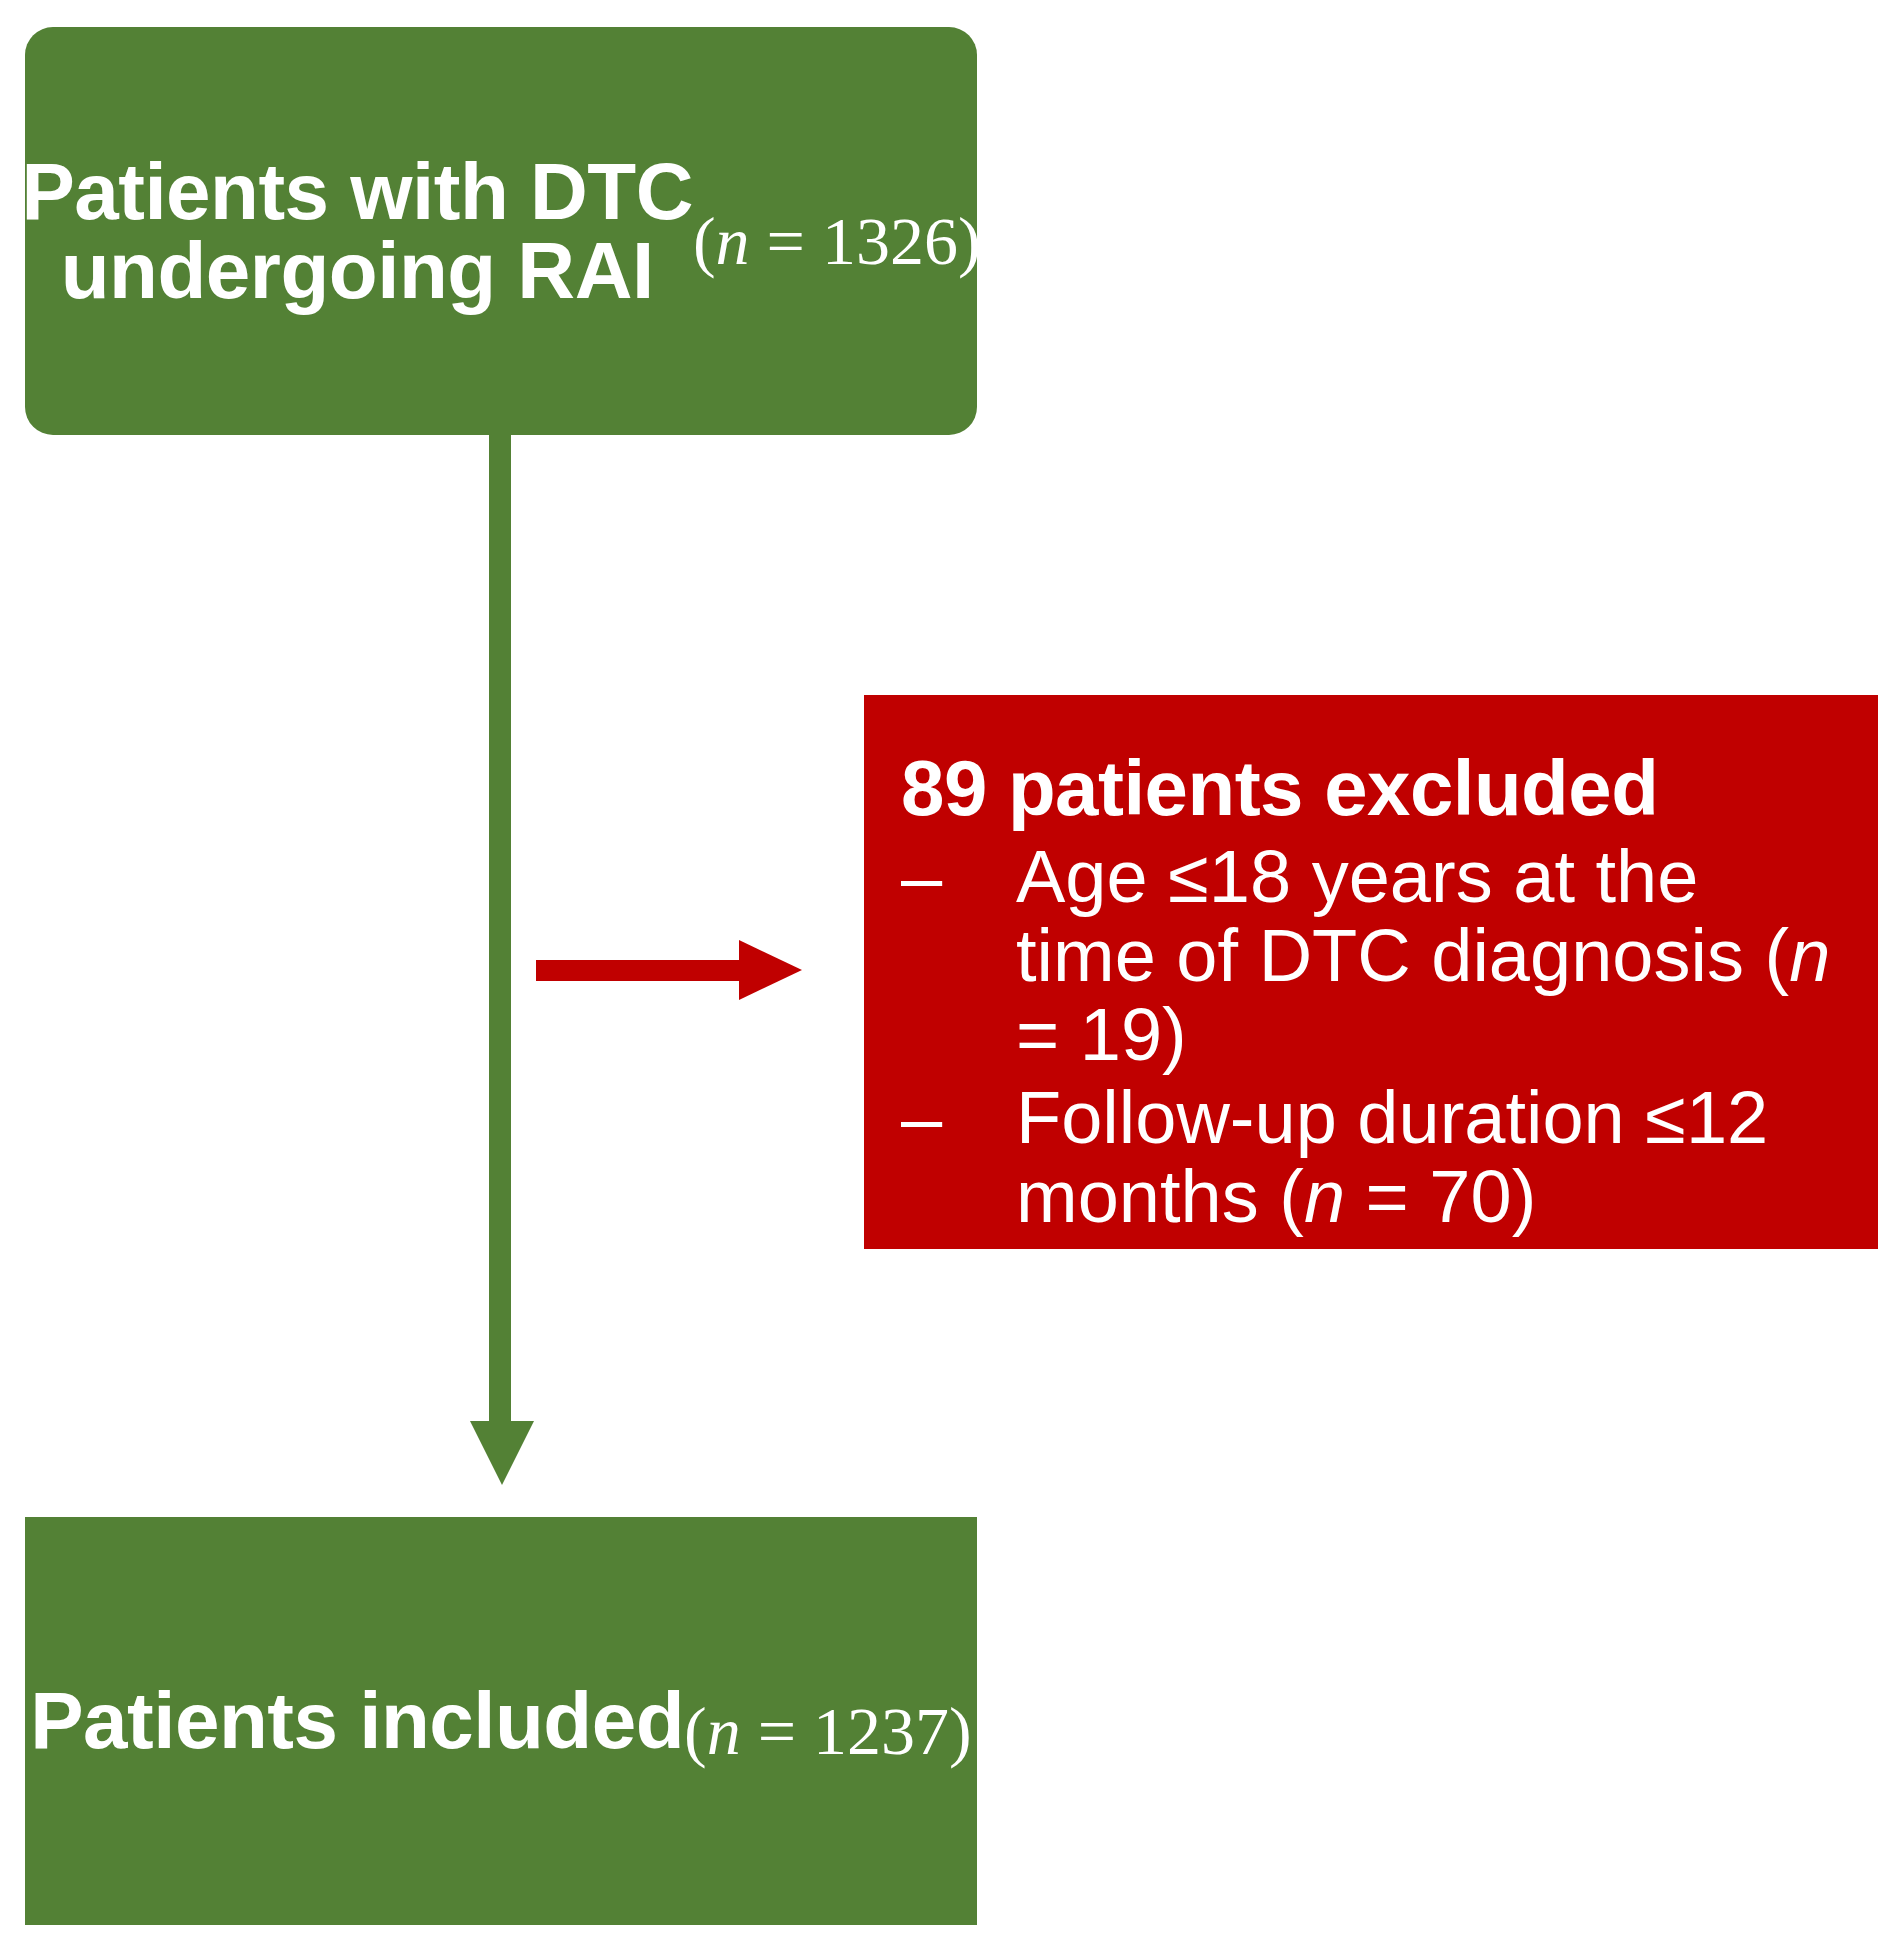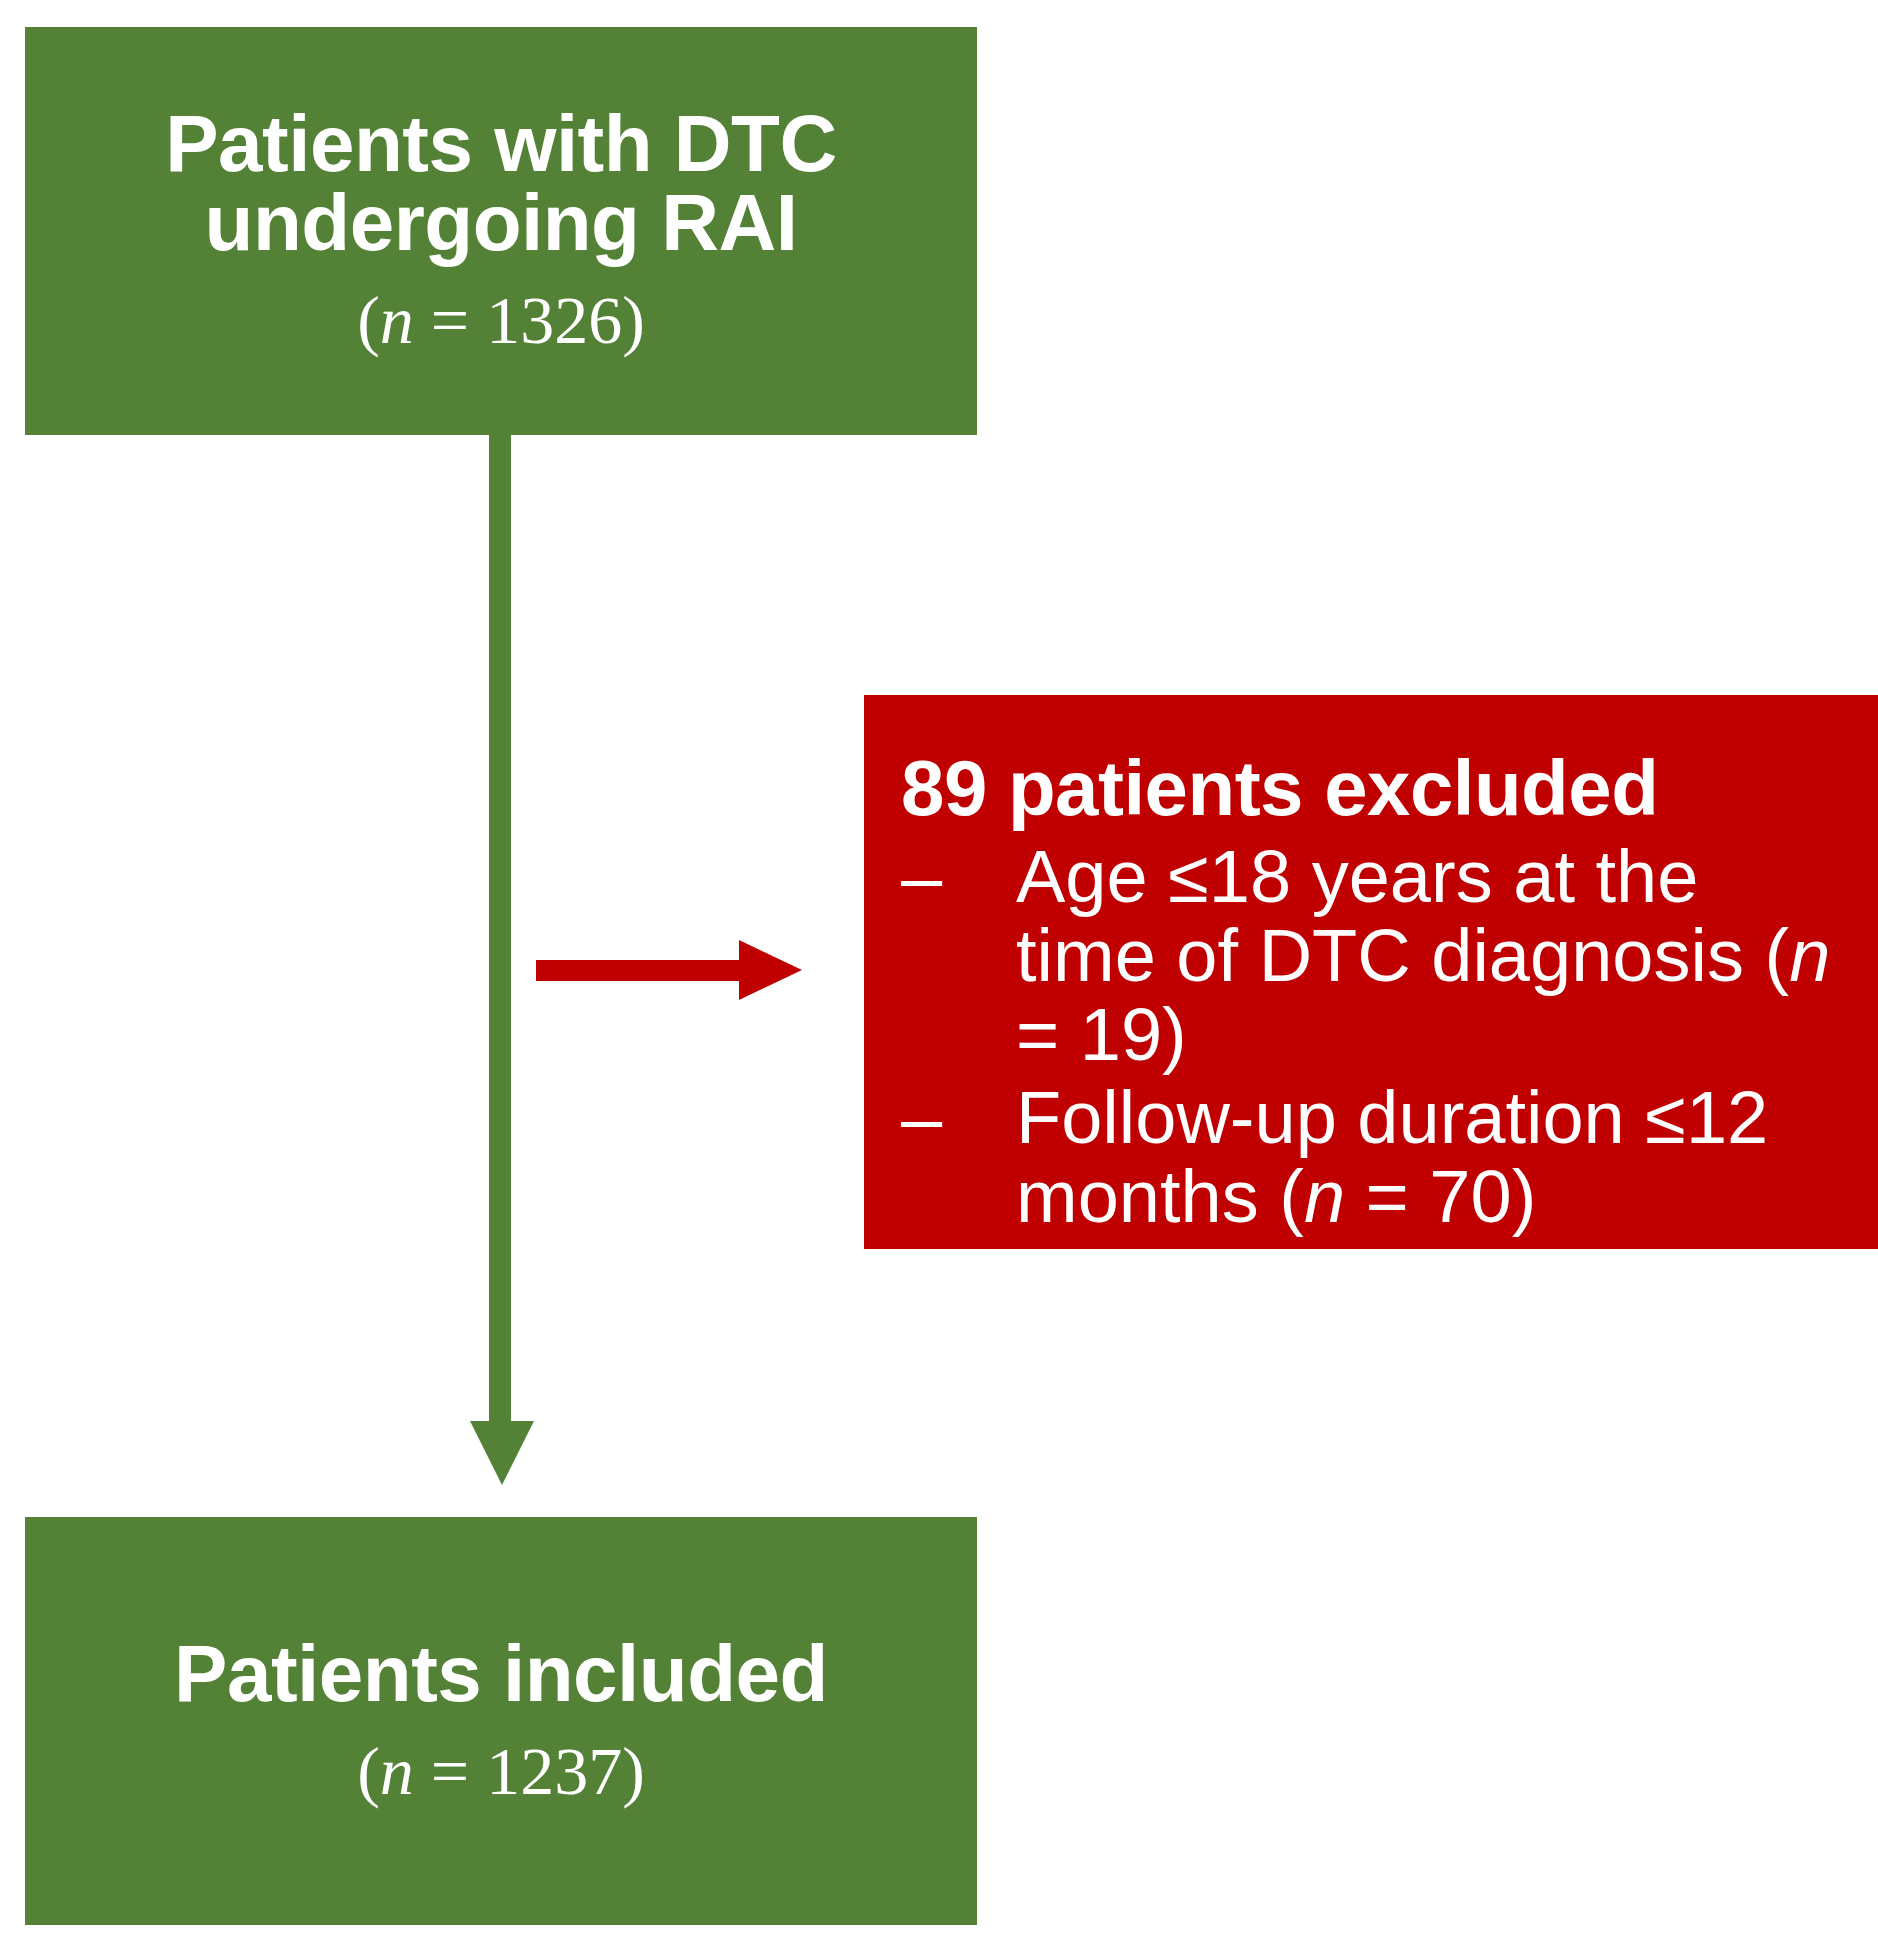--- a/index.html
+++ b/index.html
@@ -26,32 +26,32 @@
   }
   .box-green { background: #538135; }
   .box-red   { background: #C00000; }
 
   #box-top {
     left: 25px;
     top: 27px;
     width: 952px;
     height: 408px;
     display: flex;
-    flex-direction: column;
     align-items: center;
     justify-content: center;
     text-align: center;
+    border-radius: 28px;
   }
   #box-bottom {
     left: 25px;
     top: 1517px;
     width: 952px;
     height: 408px;
     display: flex;
-    flex-direction: column;
+    flex-direction: row;
     align-items: center;
     justify-content: center;
     text-align: center;
   }
   #box-excluded {
     left: 864px;
     top: 695px;
     width: 1027px;
     height: 554px;
     padding: 54px 19.4px 0 37px;

